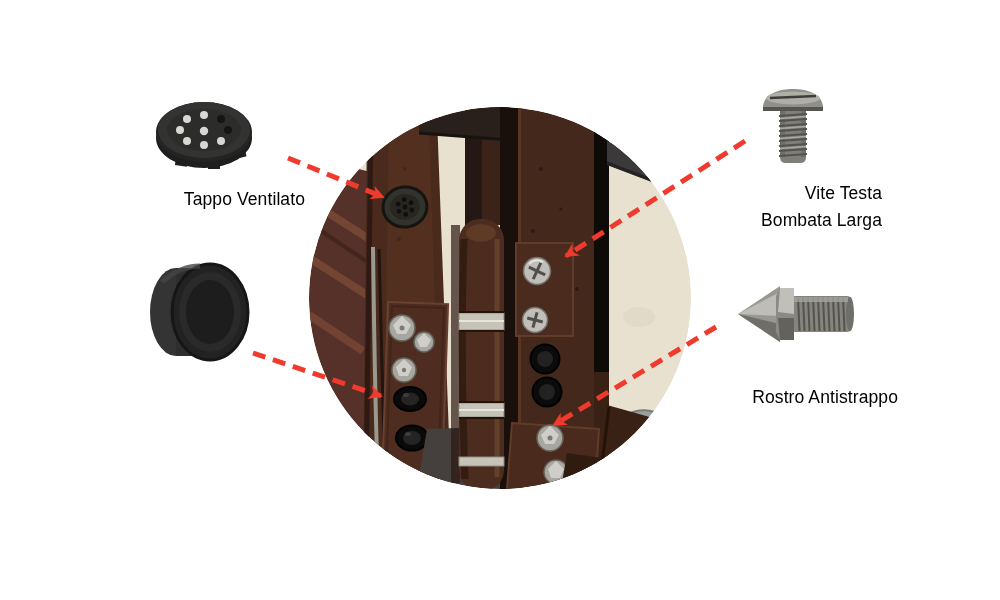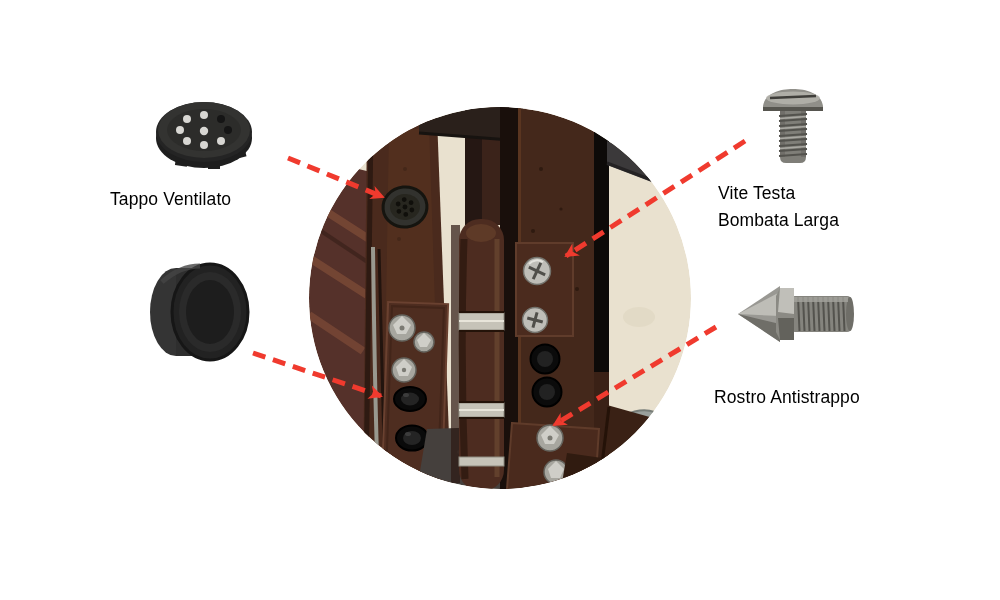--- a/index.html
+++ b/index.html
@@ -6,21 +6,21 @@
   .canvas{
     position:relative;width:1000px;height:600px;background:#ffffff;overflow:hidden;
     font-family:"Liberation Sans", sans-serif;color:#000;
   }
   .photo-wrap{
     position:absolute;left:309px;top:107px;width:382px;height:382px;
     border-radius:50%;overflow:hidden;
   }
   .product{position:absolute;}
   .label{
-    position:absolute;text-align:left;font-size:17.5px;line-height:27px;
+    position:absolute;text-align:right;font-size:17.5px;line-height:27px;
     color:#000;letter-spacing:0.1px;white-space:nowrap;
   }
   .arrows{position:absolute;left:0;top:0;pointer-events:none;}
   .arrow-line{fill:none;stroke:#f03a2e;stroke-width:5;stroke-dasharray:13 8;}
 </style>
 </head>
 <body>
 
 <div class="canvas" style="background: rgb(255, 255, 255);">
 

